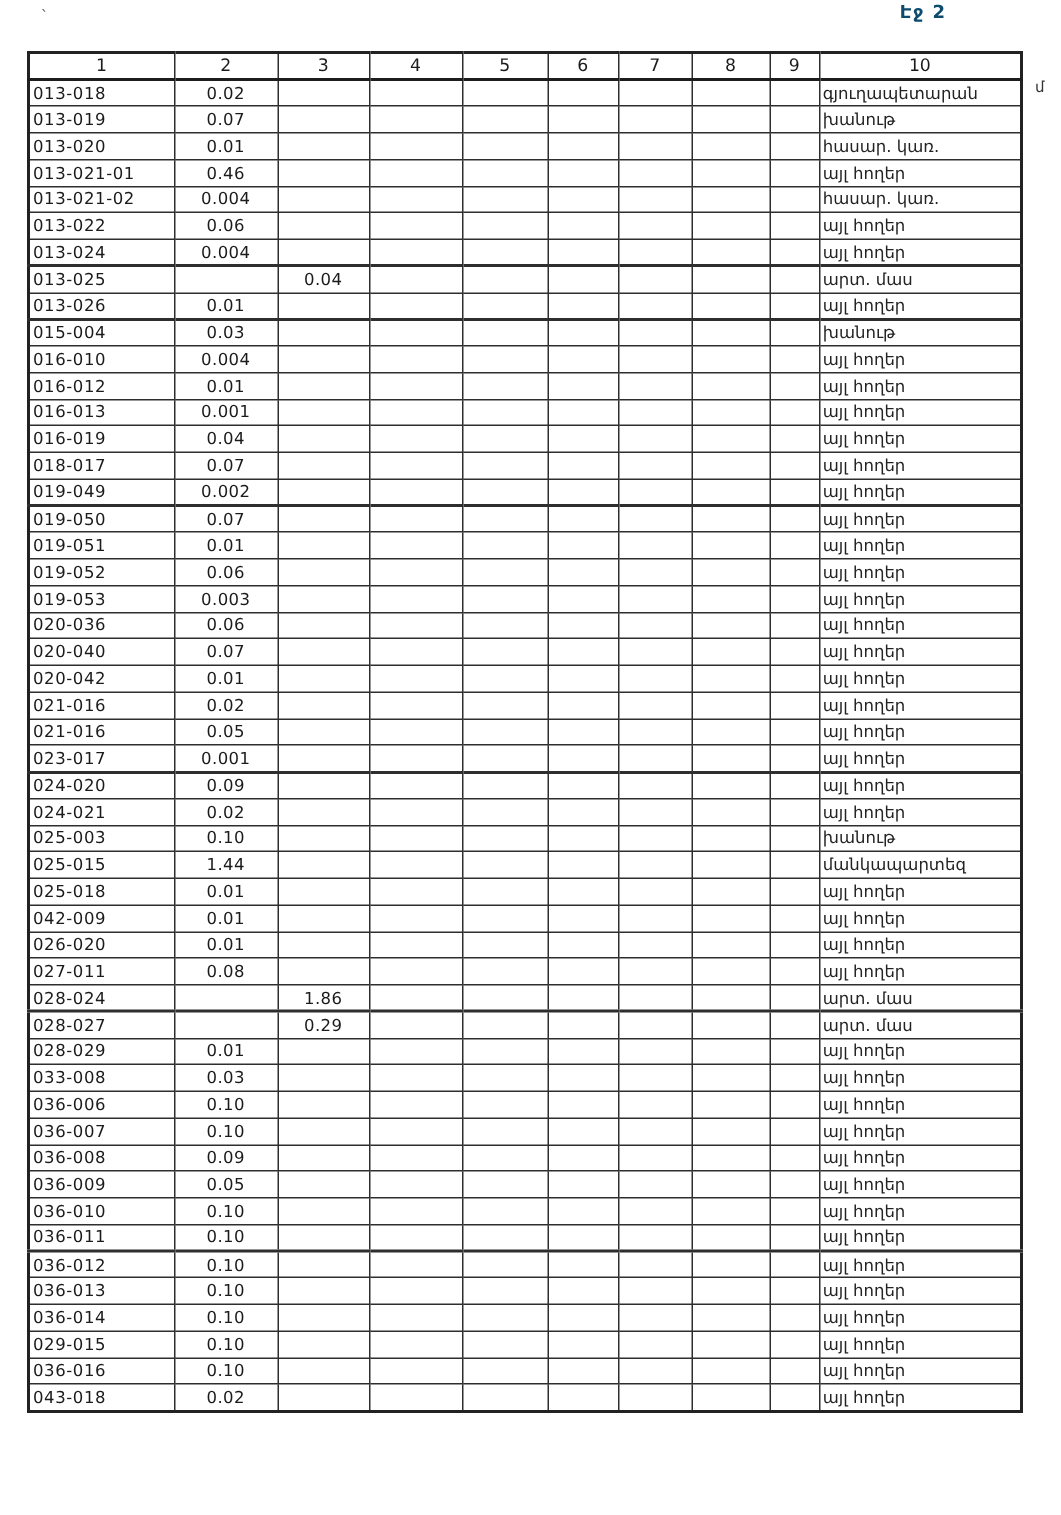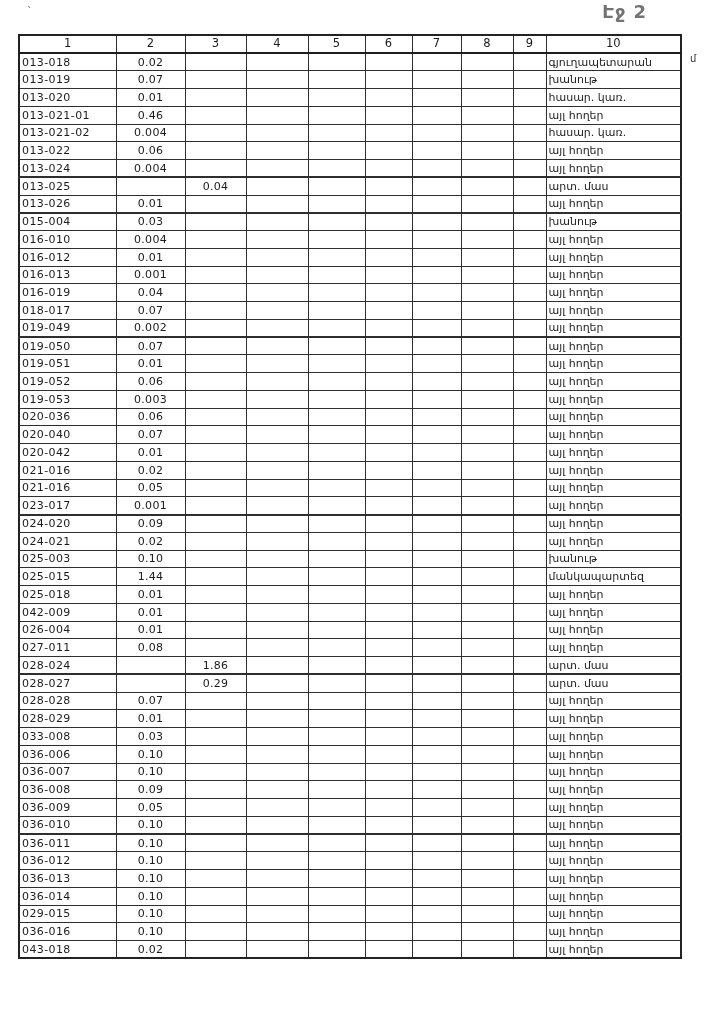--- a/index.html
+++ b/index.html
@@ -7,25 +7,25 @@
   body {
     position: relative;
     background: #ffffff;
     font-family: "DejaVu Sans", sans-serif;
     color: #1b1b1b;
     overflow: hidden;
   }
   .page-label {
     position: absolute;
     top: 1px;
-    right: 60px;
-    font-size: 18px;
+    right: 76px;
+    font-size: 12px;
     font-weight: bold;
     letter-spacing: 1px;
-    color: #737373;
+    color: #0c4a6e;
   }
   .corner-mark {
     position: absolute;
     top: 6px;
     left: 28px;
     font-size: 10px;
     color: #555;
   }
   .margin-note {
     position: absolute;
@@ -490,21 +490,21 @@
           <td class="c3"></td>
           <td class="c4"></td>
           <td class="c5"></td>
           <td class="c6"></td>
           <td class="c7"></td>
           <td class="c8"></td>
           <td class="c9"></td>
           <td class="c10">այլ հողեր</td>
         </tr>
         <tr>
-          <td class="c1">026-004</td>
+          <td class="c1">026-020</td>
           <td class="c2">0.01</td>
           <td class="c3"></td>
           <td class="c4"></td>
           <td class="c5"></td>
           <td class="c6"></td>
           <td class="c7"></td>
           <td class="c8"></td>
           <td class="c9"></td>
           <td class="c10">այլ հողեր</td>
         </tr>
@@ -536,32 +536,20 @@
           <td class="c1">028-027</td>
           <td class="c2"></td>
           <td class="c3">0.29</td>
           <td class="c4"></td>
           <td class="c5"></td>
           <td class="c6"></td>
           <td class="c7"></td>
           <td class="c8"></td>
           <td class="c9"></td>
           <td class="c10">արտ. մաս</td>
-        </tr>
-        <tr>
-          <td class="c1">028-028</td>
-          <td class="c2">0.07</td>
-          <td class="c3"></td>
-          <td class="c4"></td>
-          <td class="c5"></td>
-          <td class="c6"></td>
-          <td class="c7"></td>
-          <td class="c8"></td>
-          <td class="c9"></td>
-          <td class="c10">այլ հողեր</td>
         </tr>
         <tr>
           <td class="c1">028-029</td>
           <td class="c2">0.01</td>
           <td class="c3"></td>
           <td class="c4"></td>
           <td class="c5"></td>
           <td class="c6"></td>
           <td class="c7"></td>
           <td class="c8"></td>

